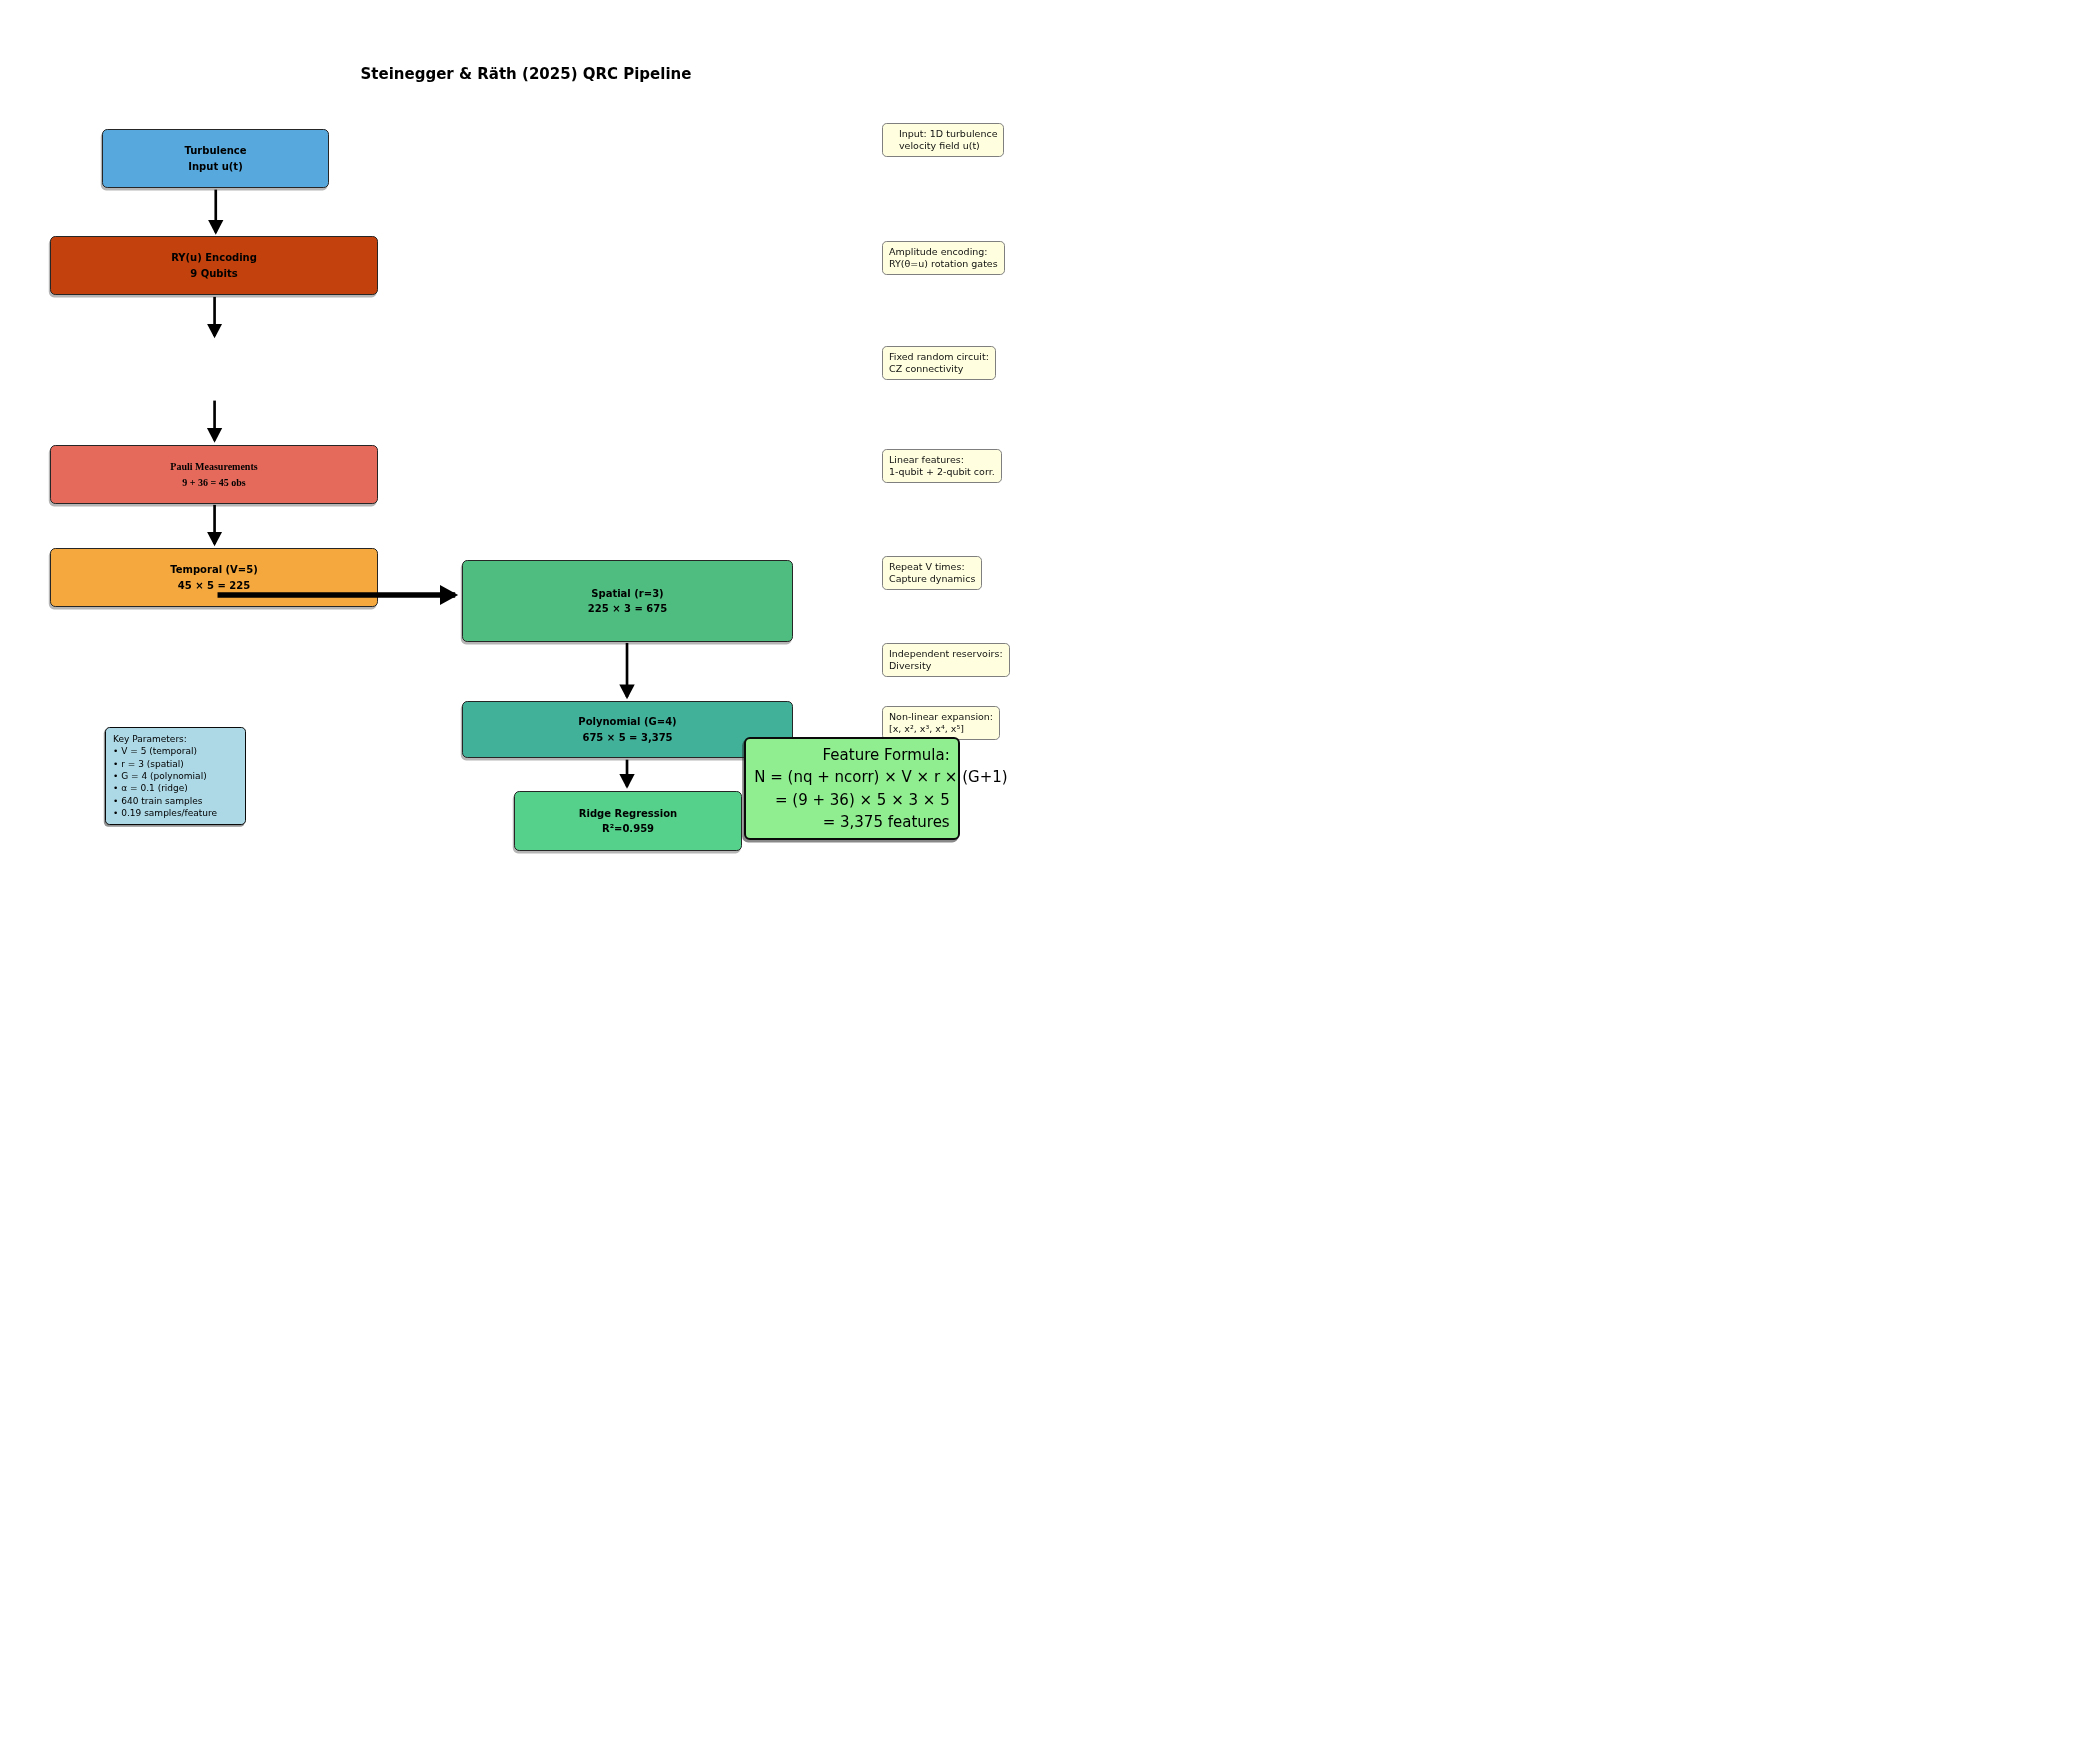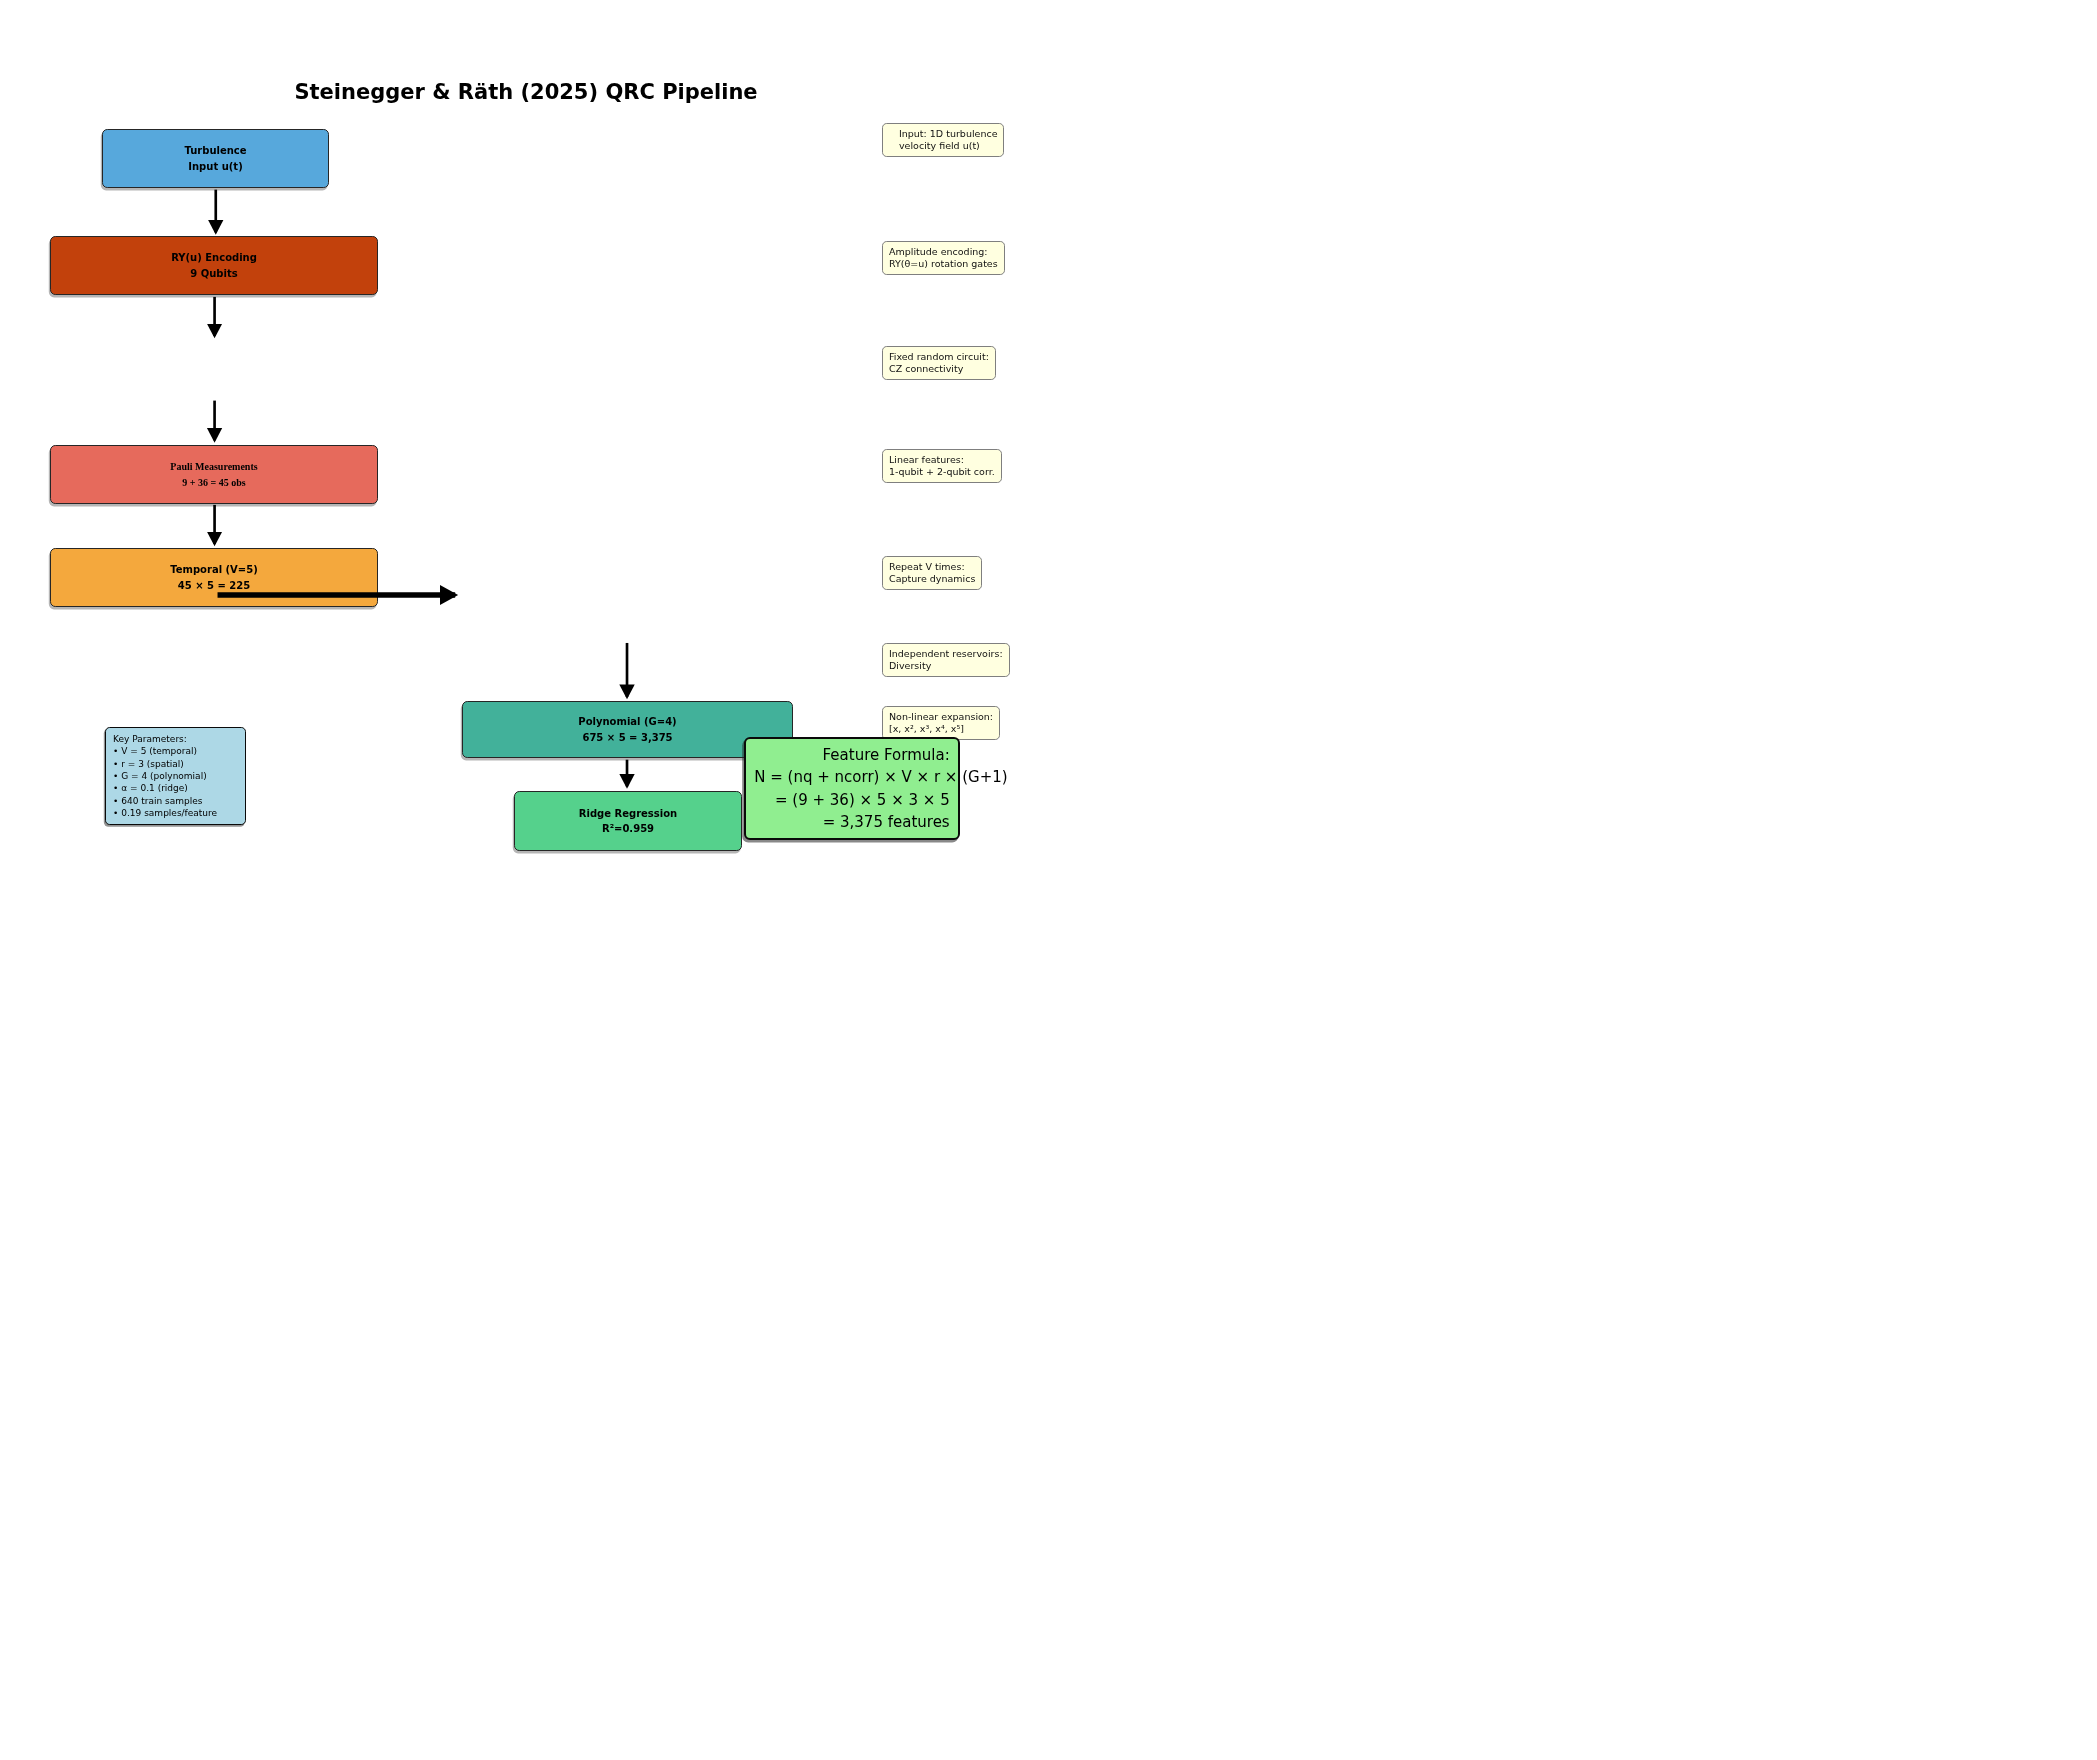--- a/index.html
+++ b/index.html
@@ -2,21 +2,21 @@
 <html style="font-size:9.5px"><head>
 <meta charset="utf-8">
 <style>
   html,body{margin:0;padding:0;background:#ffffff;}
   #page{
     position:relative;width:1049px;height:880px;background:#ffffff;overflow:hidden;
     font-family:"DejaVu Sans","Liberation Sans",sans-serif;color:#000;
   }
   .title{
     position:absolute;top:65px;left:526px;transform:translateX(-50%);
-    font-size:21px;font-weight:bold;white-space:nowrap;margin-top:15px;
+    font-size:15px;font-weight:bold;white-space:nowrap;
   }
   .fbox{
     position:absolute;box-sizing:border-box;
     border:1.8px solid #262626;border-radius:5.3px;
     display:flex;flex-direction:column;justify-content:center;align-items:center;
     text-align:center;font-weight:bold;font-size:10px;line-height:1.55;
     box-shadow:-1.2px 2.4px 0 rgba(70,70,70,0.40);
   }
   .note{
     position:absolute;box-sizing:border-box;background:#FFFFE0;
@@ -59,20 +59,24 @@
   <div class="fbox" style="left: 50px; top: 445px; width: 328px; height: 59px; background-color: rgb(230, 106, 92); font-family: Liberation Serif, serif;">
     <div>Pauli Measurements</div>
     <div>9 + 36 = 45 obs</div>
   </div>
 
   <div class="fbox" style="left: 50px; top: 548px; width: 328px; height: 59px; background-color: rgb(244, 168, 61);">
     <div>Temporal (V=5)</div>
     <div>45 × 5 = 225</div>
   </div>
 
+  <div class="fbox" style="left: 462px; top: 560px; width: 331px; height: 82px; background-color: rgb(79, 189, 128);">
+    <div>Spatial (r=3)</div>
+    <div>225 × 3 = 675</div>
+  </div>
 
   <div class="fbox" style="left: 462px; top: 701px; width: 331px; height: 57px; background-color: rgb(66, 177, 154);">
     <div>Polynomial (G=4)</div>
     <div>675 × 5 = 3,375</div>
   </div>
 
   <div class="fbox z7" style="left: 514px; top: 791px; width: 228px; height: 60px; background-color: rgb(85, 209, 140);">
     <div>Ridge Regression</div>
     <div>R²=0.959</div>
   </div>

